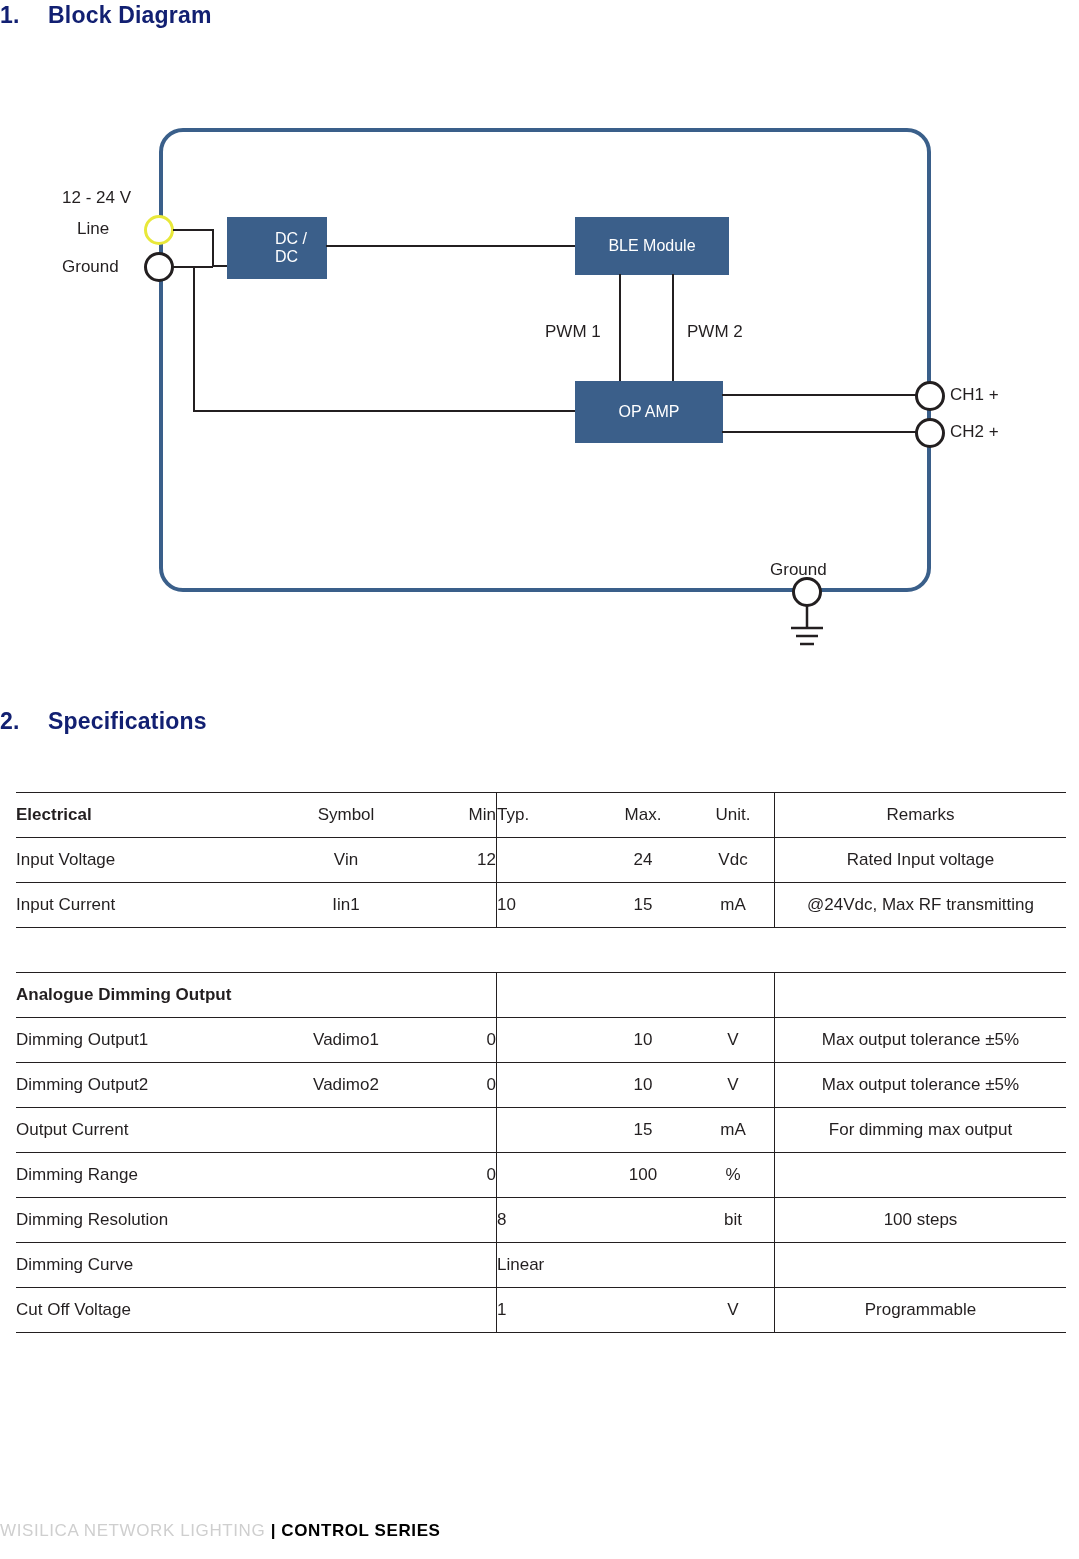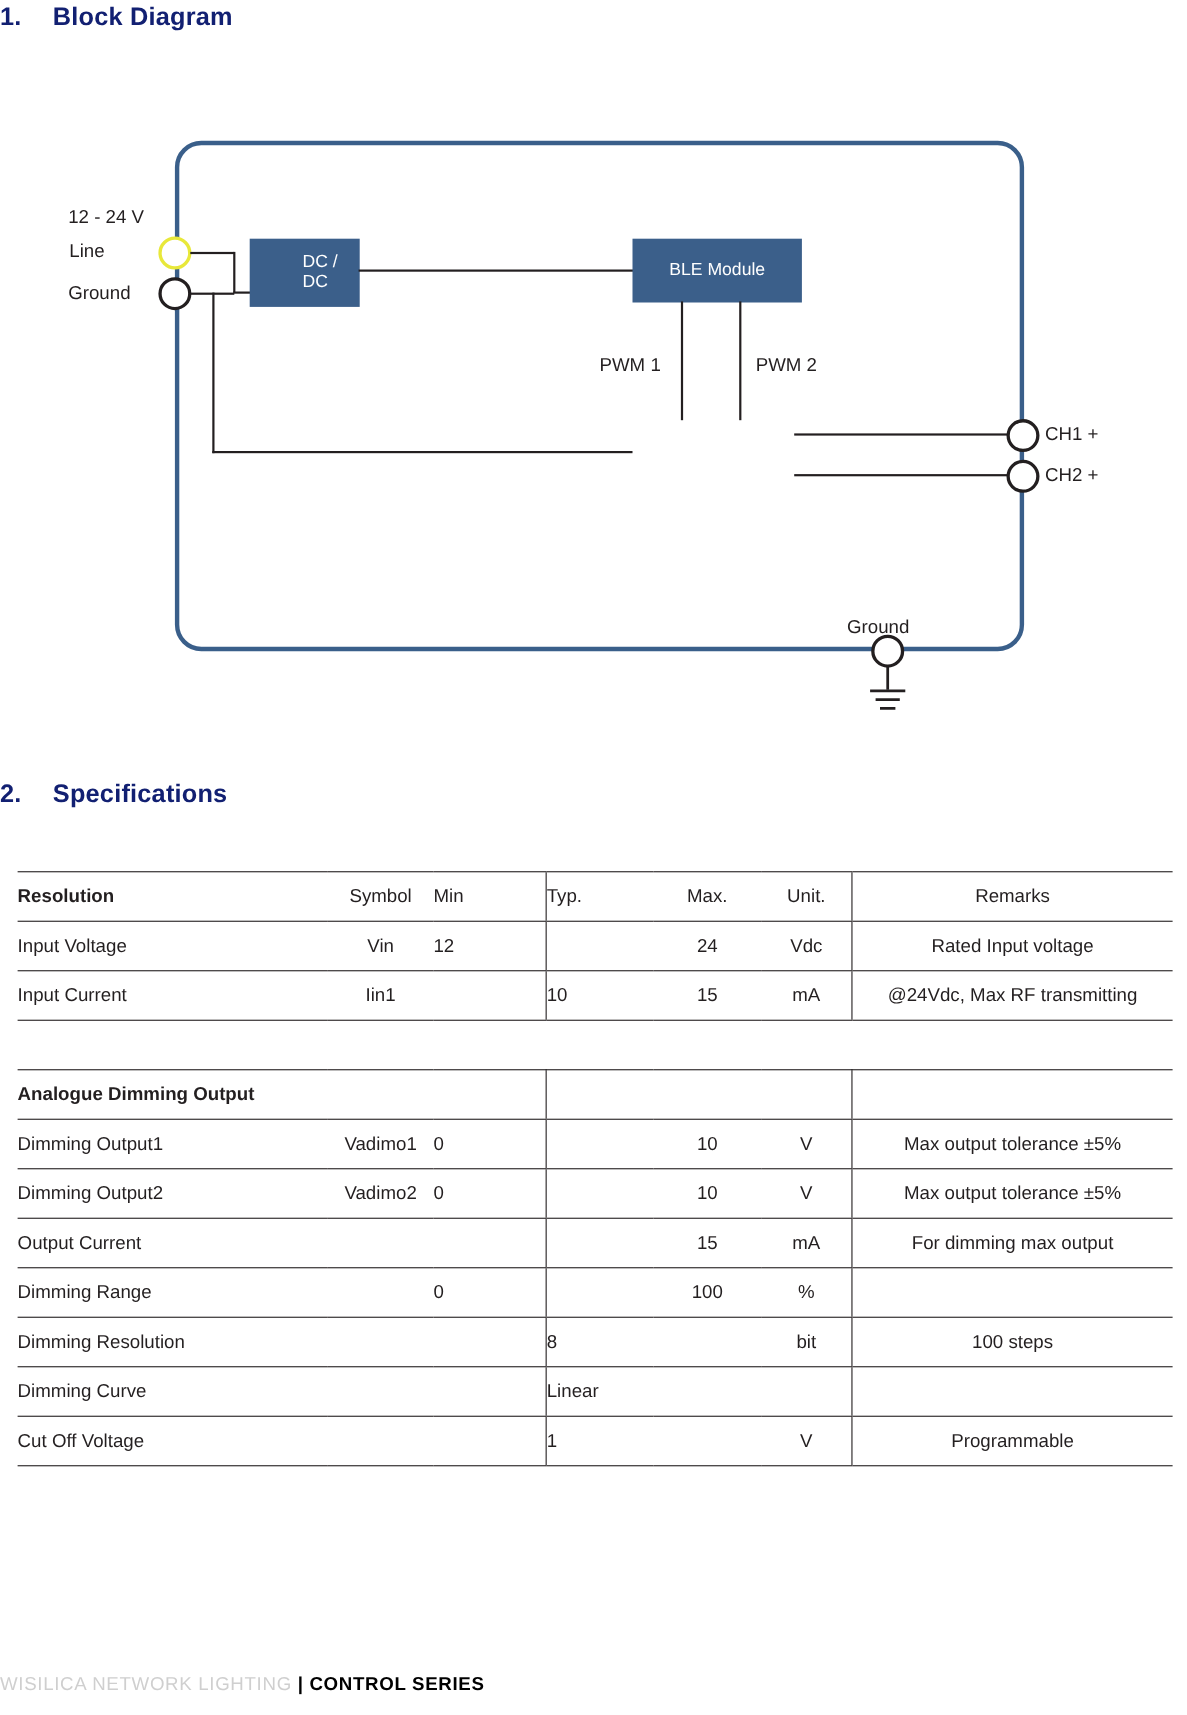--- a/index.html
+++ b/index.html
@@ -67,21 +67,21 @@
     color:#231f20;
   }
   table.spec td{
     padding:0;
     height:44px;
     vertical-align:middle;
     border-bottom:1.4px solid #231f20;
   }
   .c-name{width:282px;text-align:left;padding-left:2px;}
   .c-sym{width:96px;text-align:center;}
-  .c-min{width:102px;text-align:left;margin-top:36px;}
+  .c-min{width:102px;text-align:right;margin-top:36px;}
   .c-typ{width:97px;border-left:1.4px solid #231f20;}
   .c-max{width:98px;text-align:center;}
   .c-unit{width:82px;text-align:center;}
   .c-rem{width:auto;text-align:center;padding-left:14px;border-left:1.4px solid #231f20;}
   .hdr td{font-weight:normal;}
   .hdr .c-name{font-weight:bold;}
   .c-rem.ctr{text-align:center;padding-left:0;}
   .subhdr td{font-weight:bold;}
   .gap td{height:44px;border-bottom:none;}
   .topline td{border-top:1.4px solid #231f20;}
@@ -99,21 +99,21 @@
 
 <div class="sec-head" style="left:0px;top:2px;">
   <span class="num">1.</span><span>Block Diagram</span>
 </div>
 
 <div id="diagram">
 
   <div class="frame" style="left:130px;top:28px;width:772px;height:464px;"></div>
 
   <div class="lbl" style="left:33px;top:88px;">12 - 24 V</div>
-  <div class="lbl" style="left:34px;top:119px;text-align:center;">Line</div>
+  <div class="lbl" style="left:48px;top:119px;text-align:center;">Line</div>
   <div class="lbl" style="left:33px;top:157px;">Ground</div>
 
   <div class="node yellow" style="left:115px;top:115px;width:30px;height:30px;"></div>
   <div class="node" style="left:115px;top:152px;width:30px;height:30px;"></div>
 
   <div class="wire wh" style="left:144px;top:129px;width:40px;"></div>
 
   <div class="wire wh" style="left:144px;top:166px;width:40px;"></div>
 
   <div class="wire wv" style="left:183px;top:129px;width:2px;height:37px;"></div>
@@ -134,20 +134,23 @@
   <div class="blk" style="left:546px;top:117px;width:154px;height:58px;">
     <span>BLE Module</span>
   </div>
 
   <div class="wire wv" style="left:590px;top:174px;width:2px;height:108px;"></div>
   <div class="wire wv" style="left:643px;top:174px;width:2px;height:108px;"></div>
 
   <div class="lbl" style="left:516px;top:222px;">PWM 1</div>
   <div class="lbl" style="left:658px;top:222px;">PWM 2</div>
 
+  <div class="blk" style="left:546px;top:281px;width:148px;height:62px;">
+    <span>OP AMP</span>
+  </div>
 
   <div class="wire wh" style="left:693px;top:294px;width:197px;"></div>
   <div class="wire wh" style="left:693px;top:331px;width:197px;"></div>
 
   <div class="node" style="left:886px;top:281px;width:30px;height:30px;"></div>
   <div class="node" style="left:886px;top:318px;width:30px;height:30px;"></div>
 
   <div class="lbl" style="left:921px;top:285px;">CH1 +</div>
   <div class="lbl" style="left:921px;top:322px;">CH2 +</div>
 
@@ -165,21 +168,21 @@
 
 <div class="sec-head" style="left:0px;top:708px;">
   <span class="num">2.</span><span>Specifications</span>
 </div>
 
 <div id="spec">
   <table class="spec">
     <tbody>
 
       <tr class="hdr topline">
-        <td class="c-name">Resolution</td>
+        <td class="c-name">Electrical</td>
         <td class="c-sym">Symbol</td>
         <td class="c-min">Min</td>
         <td class="c-typ">Typ.</td>
         <td class="c-max">Max.</td>
         <td class="c-unit">Unit.</td>
         <td class="c-rem ctr">Remarks</td>
       </tr>
 
       <tr>
         <td class="c-name">Input Voltage</td>

